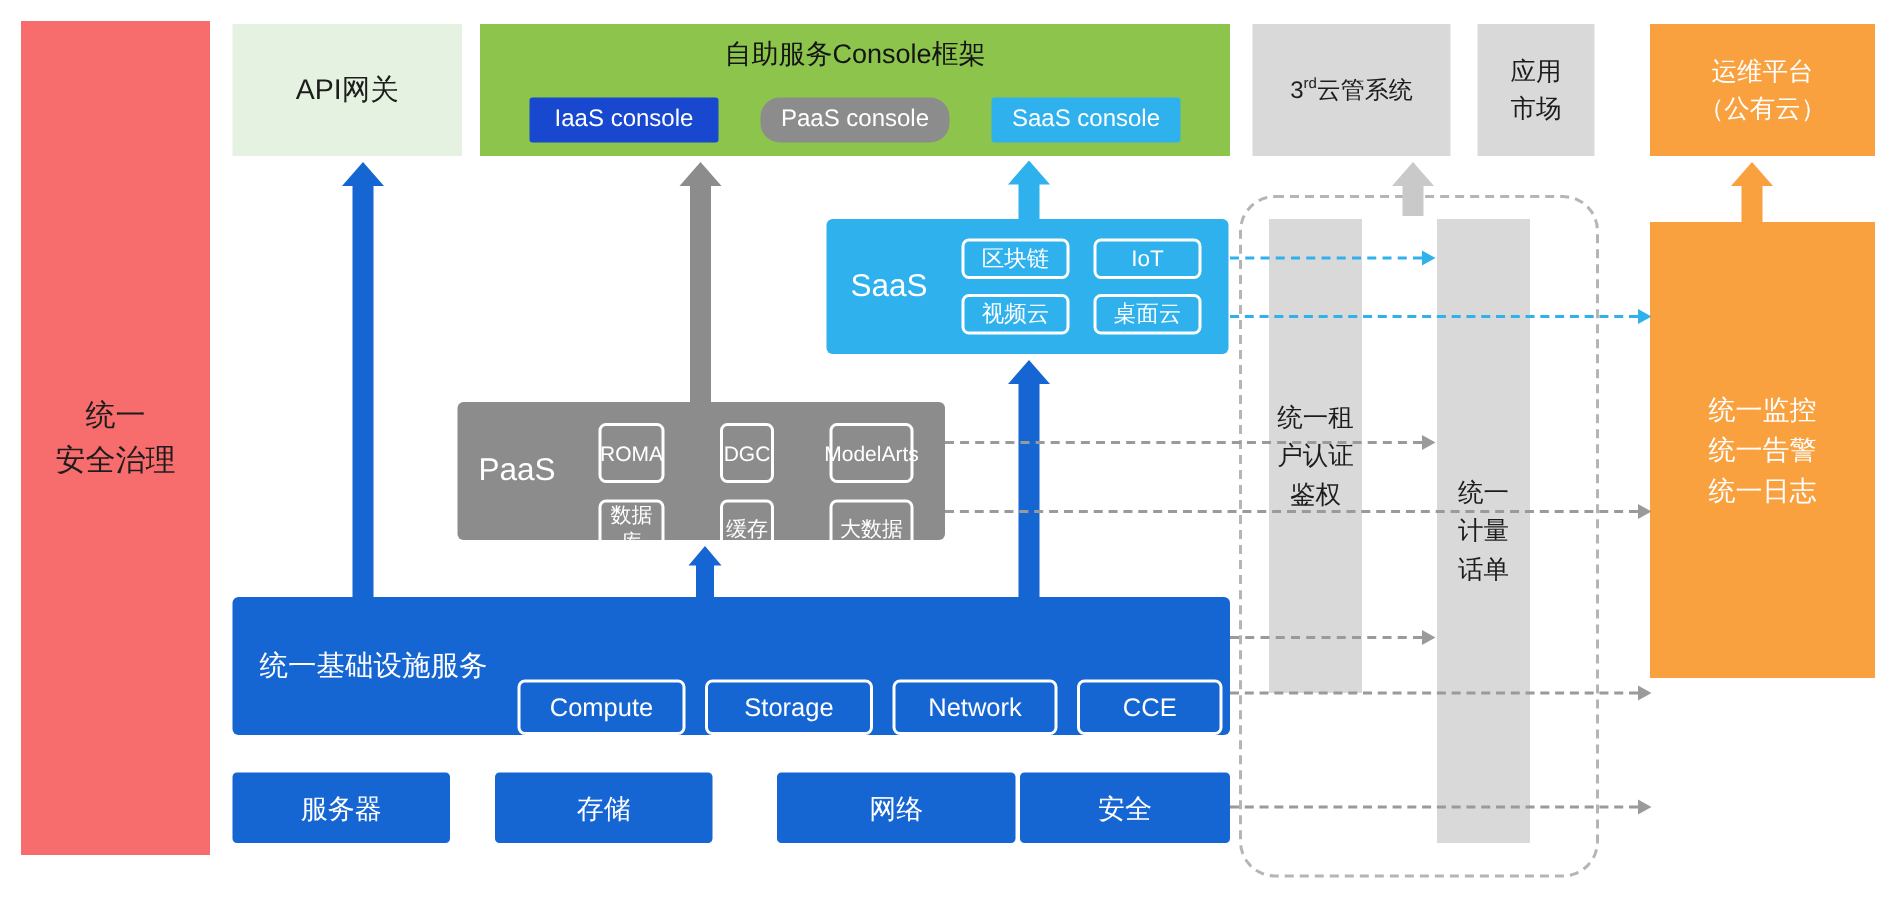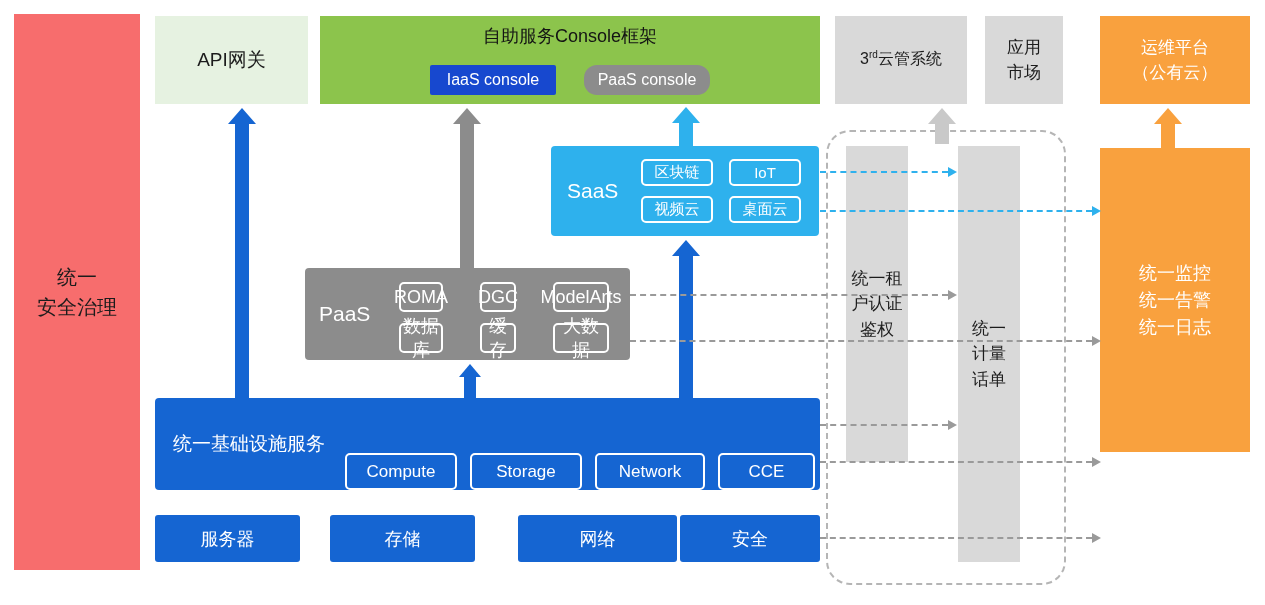--- a/index.html
+++ b/index.html
@@ -31,21 +31,21 @@
   .chip { border:2px solid #ffffff; border-radius:5px; color:#ffffff; display:flex; align-items:center; justify-content:center; box-sizing:border-box; }
 
   #saas-box  { left:551px; top:146px; width:268px; height:90px; background:#2eb1ed; border-radius:4px; }
   #saas-box .panel-label { left:16px; font-size:21px; }
   #saas-grid { position:absolute; left:90px; top:13px; display:grid; grid-template-columns:72px 72px; column-gap:16px; row-gap:10px; }
   #saas-grid .chip { height:27px; font-size:15px; }
 
   #paas-box  { left:305px; top:268px; width:325px; height:92px; background:#8c8c8c; border-radius:4px; }
   #paas-box .panel-label { left:14px; font-size:21px; }
   #paas-grid { position:absolute; left:66px; top:14px; display:grid; grid-template-columns:72px 64px 84px; column-gap:9px; row-gap:11px; }
-  #paas-grid .chip { height:30px; font-size:18px;margin-left:28px; }
+  #paas-grid .chip { height:40px; font-size:14px;margin-left:28px; }
 
   #iaas-box  { left:155px; top:398px; width:665px; height:92px; background:#1565d2; border-radius:4px; }
   #iaas-box .panel-label { left:18px; font-size:19px; }
   #iaas-row  { position:absolute; left:190px; top:27px; display:flex; gap:13px;margin-top:28px; }
   #iaas-row .chip { height:37px; font-size:17px; }
 
   .bottom-box { top:515px; height:47px; background:#1565d2; color:#ffffff; font-size:18px; border-radius:3px; }
 
   
   #dashed-frame { left:826px; top:130px; width:240px; height:455px; border:2px dashed #b5b5b5; border-radius:24px; box-sizing:border-box; background:transparent; }
@@ -77,20 +77,21 @@
   <div class="box ml" id="gov-bar">统一
 安全治理</div>
 
   <div class="box" id="api-gateway">API网关</div>
 
   <div class="box" id="console-frame">
     <div id="console-title">自助服务Console框架</div>
     <div id="console-btns">
       <div class="console-btn cb-blue">IaaS console</div>
       <div class="console-btn cb-gray">PaaS console</div>
+      <div class="console-btn cb-cyan">SaaS console</div>
     </div>
   </div>
 
   <div class="box" id="third-party">
     <span><span>3</span><sup>rd</sup><span>云管系统</span></span>
   </div>
 
   <div class="box ml" id="app-market">应用
 市场</div>
 

